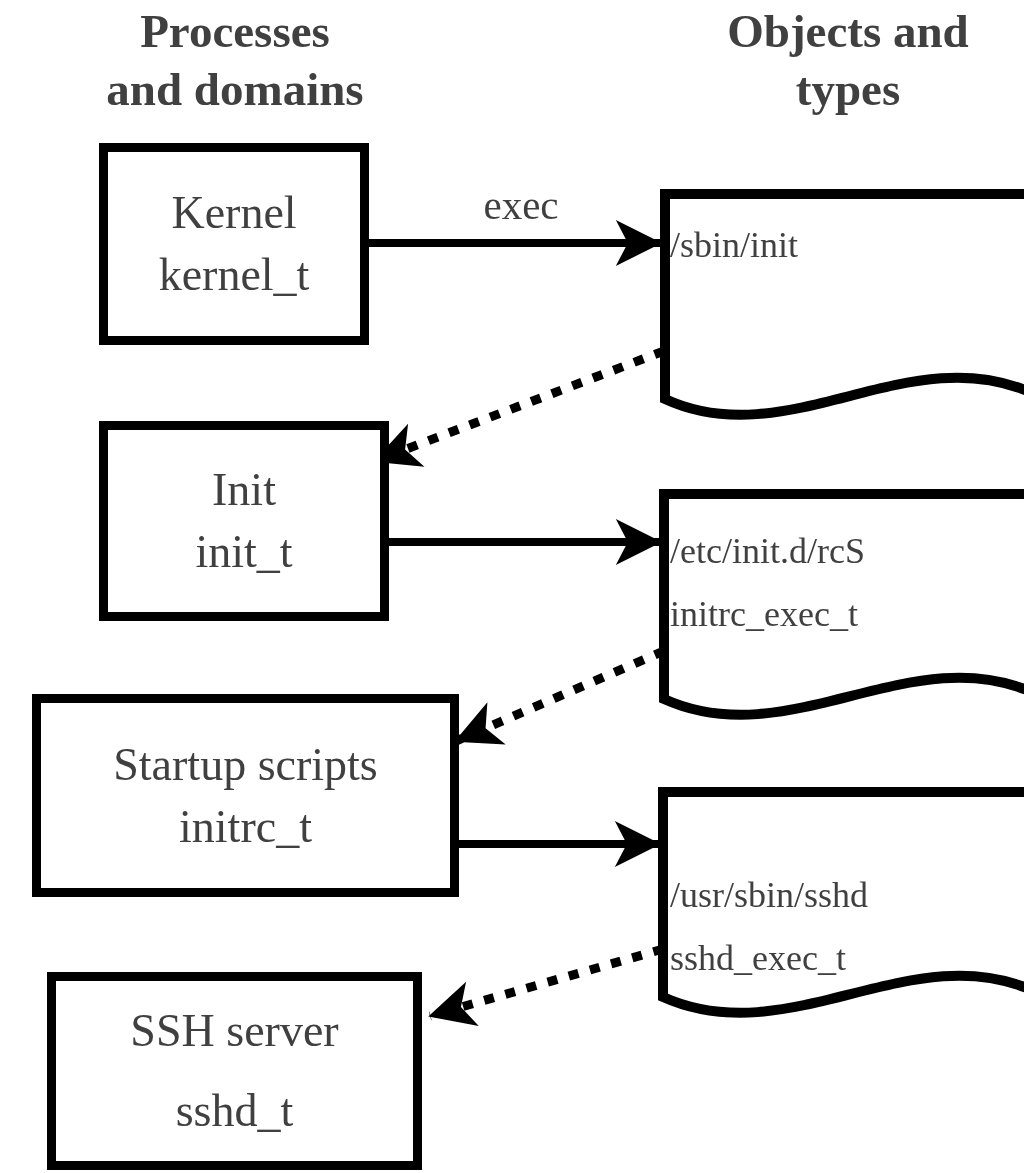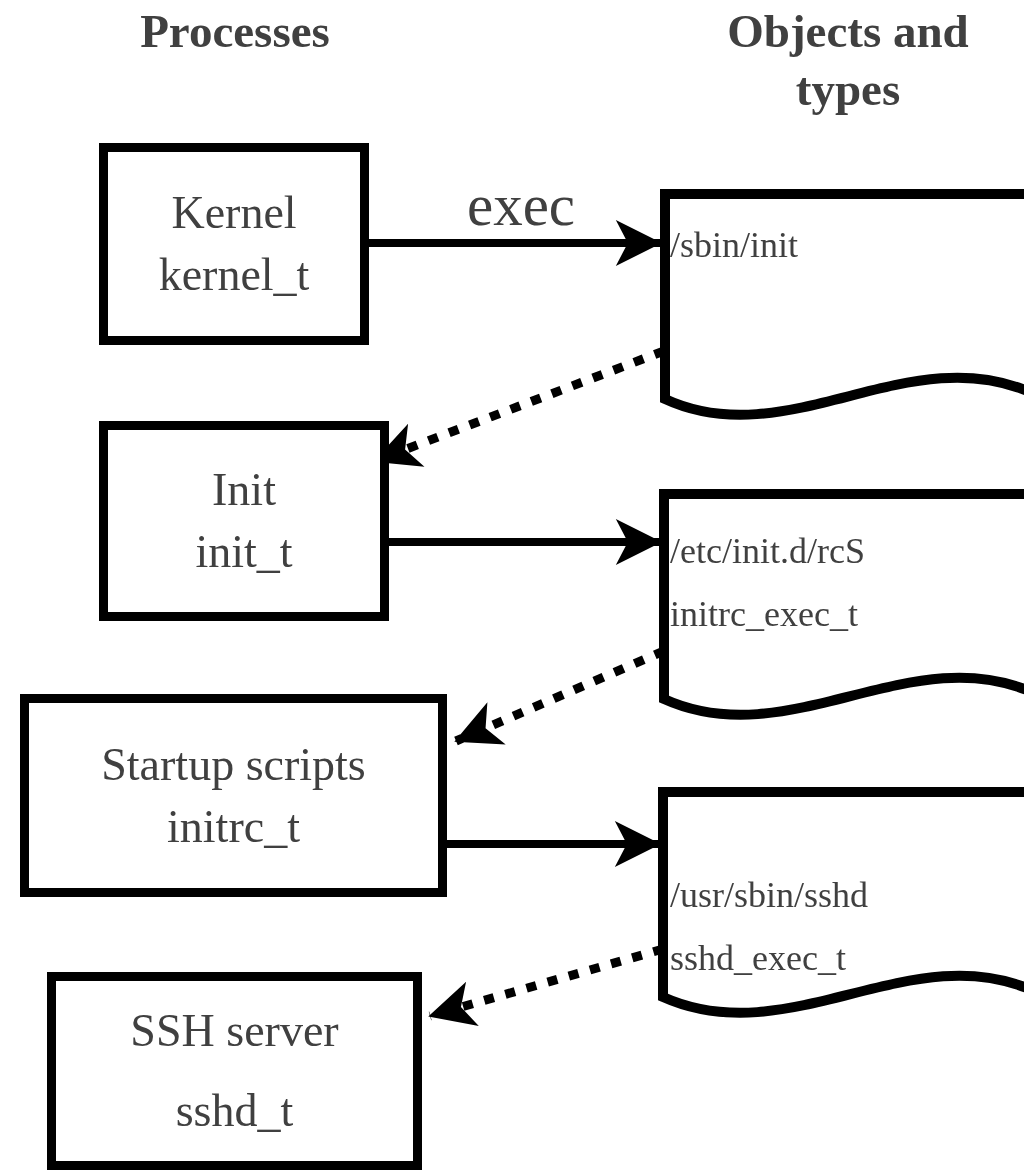--- a/index.html
+++ b/index.html
@@ -41,40 +41,40 @@
     flex-direction: column;
     align-items: center;
     justify-content: center;
     text-align: center;
     font-size: 46px;
     line-height: 62px;
     white-space: nowrap;
   }
   .box-kernel { left: 79px; top: 143px; width: 270px; height: 202px; }
   .box-init   { left: 79px; top: 421px; width: 290px; height: 200px; }
-  .box-initrc { left: 0px;  top: 694px; width: 427px; height: 203px; }
+  .box-initrc { left: 12px;  top: 694px; width: 427px; height: 203px; }
   .box-sshd   { left: 27px; top: 972px; width: 375px; height: 198px; gap: 18px; }
   .doc-text {
     position: absolute;
     width: 362px;
     text-align: left;
     font-size: 36px;
     line-height: 63px;
     white-space: nowrap;
   }
   .doc1-text { left: 650px; top: 214px; }
   .doc2-text { left: 650px; top: 520px; }
   .doc3-text { left: 650px; top: 864px; }
   .arrow-label {
     position: absolute;
     left: 443px;
     top: 182px;
     width: 116px;
     text-align: center;
-    font-size: 59px;
+    font-size: 41px;
     line-height: 46px;
   }
 </style>
 </head>
 <body>
 
 <div class="canvas">
 
   <svg class="layer" width="1024" height="1173" viewBox="0 0 1024 1173">
     <defs>
@@ -91,20 +91,21 @@
     <line x1="347" y1="542" x2="640" y2="542" stroke="#000000" stroke-width="8" marker-end="url(#ah)"></line>
     <line x1="427" y1="844" x2="639" y2="844" stroke="#000000" stroke-width="8" marker-end="url(#ah)"></line>
 
     <line x1="644" y1="351" x2="355" y2="461" stroke="#000000" stroke-width="9" stroke-dasharray="10 12" marker-end="url(#ah)"></line>
     <line x1="644" y1="651" x2="436" y2="741" stroke="#000000" stroke-width="9" stroke-dasharray="10 12" marker-end="url(#ah)"></line>
     <line x1="643" y1="949" x2="410" y2="1016" stroke="#000000" stroke-width="9" stroke-dasharray="10 12" marker-end="url(#ah)"></line>
   </svg>
 
   <div class="col-header hdr-left">
     <div>Processes</div>
+    <div>and domains</div>
   </div>
   <div class="col-header hdr-right">
     <div>Objects and</div>
     <div>types</div>
   </div>
 
   <div class="arrow-label">exec</div>
 
   <div class="pbox box-kernel">
     <div>Kernel</div>

